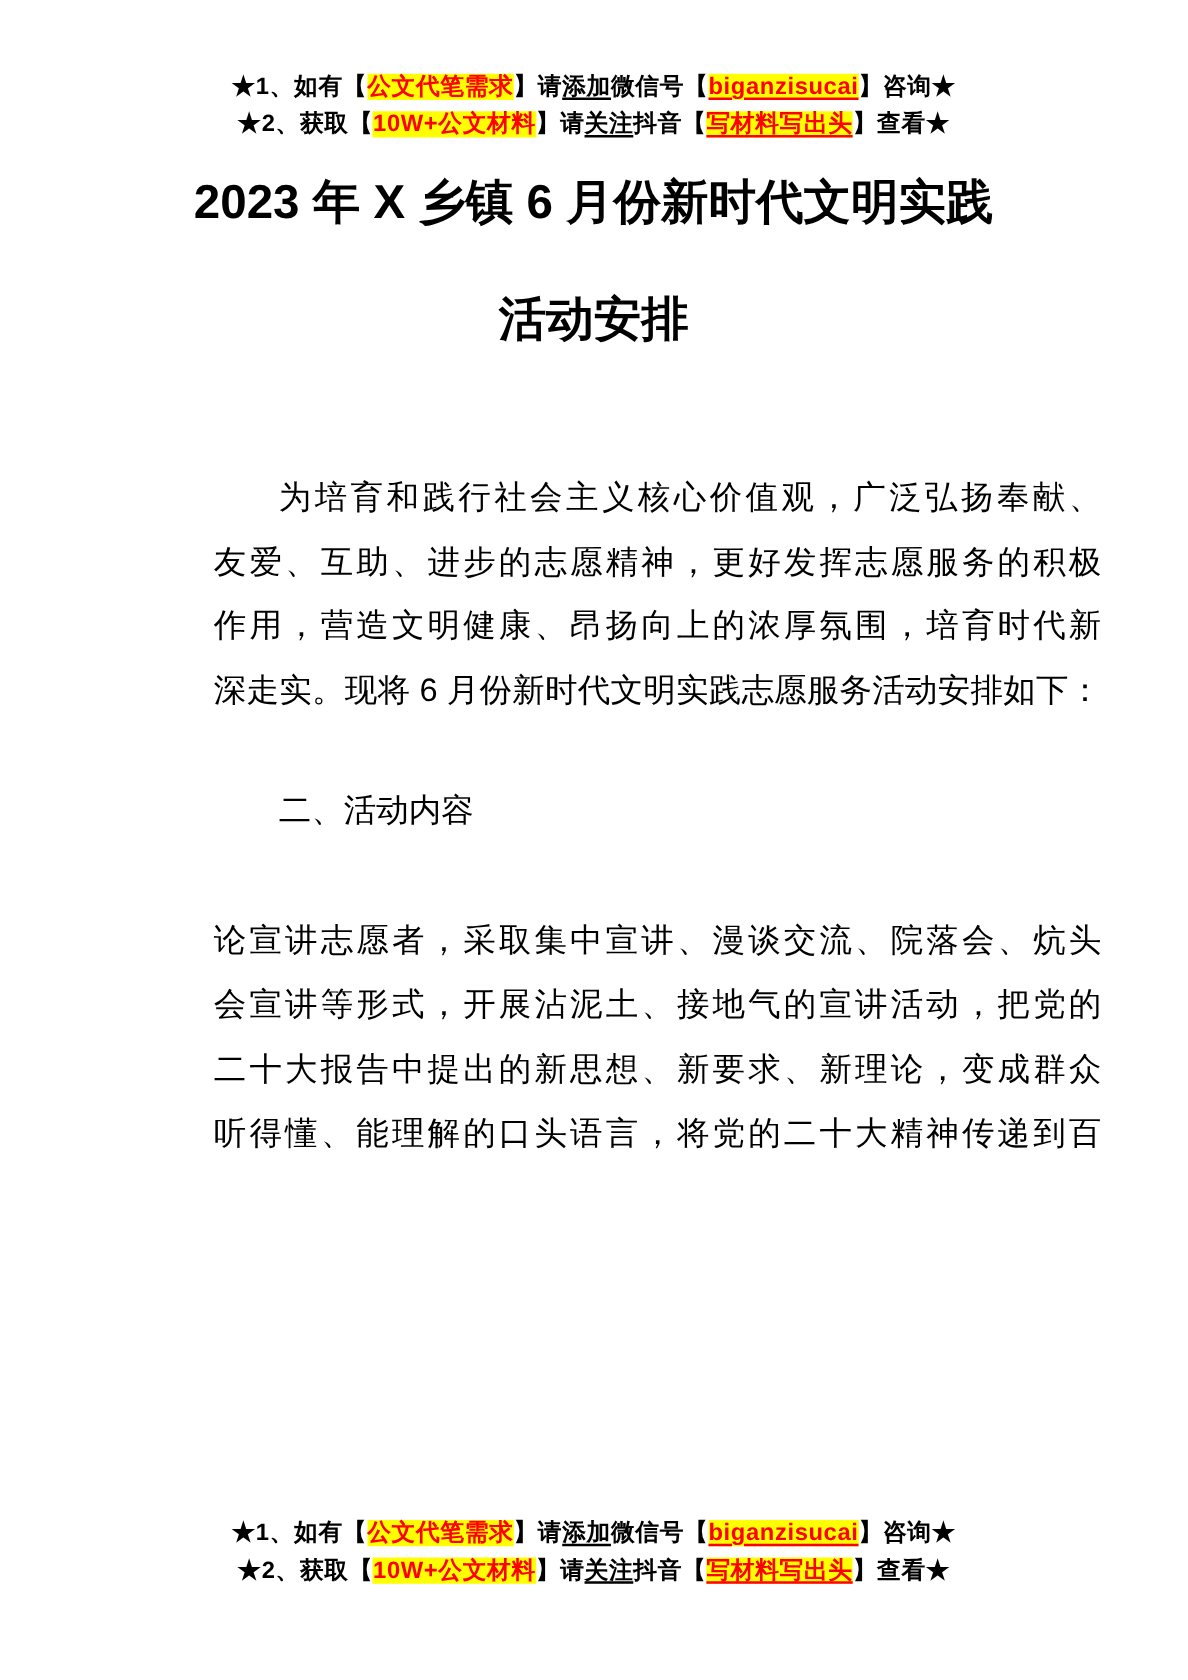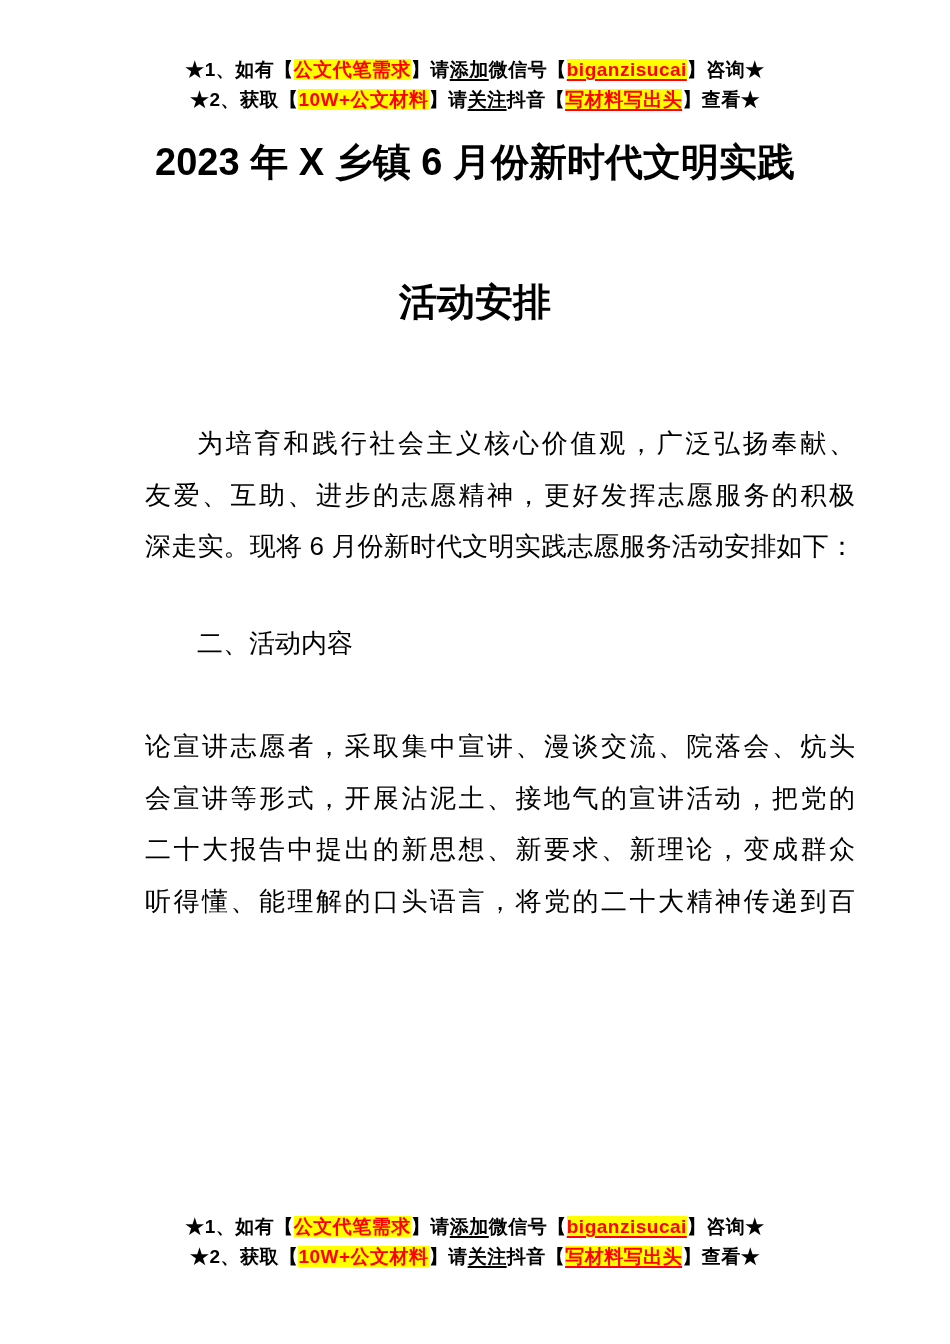--- a/index.html
+++ b/index.html
@@ -31,25 +31,25 @@
   
   .title {
     margin: 0;
     width: 100%;
     text-align: center;
     font-size: 38px;
     font-weight: bold;
     line-height: 48px;
   }
   .title-1 { margin-top: 23px; }
-  .title-2 { margin-top: 92px; }
+  .title-2 { margin-top: 46px; }
   
   .bodytext {
     position: relative;
-    margin-left: 86px;
+    margin-left: 112px;
     width: 710px;
     font-size: 26px;
     line-height: 51.5px;
     font-weight: normal;
   }
   .para { margin: 0; }
   .para-1 { margin-top: 92px; }
   .sec-1  { margin-top: 43px; }
   .sec-2  { margin-top: 45px; }
   .para-3 { margin-top: 52px; }
@@ -76,20 +76,21 @@
   </div>
 
   <h1 class="title title-1">2023 年 X 乡镇 6 月份新时代文明实践</h1>
   <h1 class="title title-2">活动安排</h1>
 
   <div class="bodytext">
 
     <div class="para para-1">
       <div class="jline indent">为培育和践行社会主义核心价值观，广泛弘扬奉献、</div>
       <div class="jline">友爱、互助、进步的志愿精神，更好发挥志愿服务的积极</div>
+      <div class="jline">作用，营造文明健康、昂扬向上的浓厚氛围，培育时代新</div>
       <div class="jline">深走实。现将 6 月份新时代文明实践志愿服务活动安排如下：</div>
     </div>
 
 
     <div class="secline sec-2">二、活动内容</div>
 
     <div class="para para-3">
       <div class="jline">论宣讲志愿者，采取集中宣讲、漫谈交流、院落会、炕头</div>
       <div class="jline">会宣讲等形式，开展沾泥土、接地气的宣讲活动，把党的</div>
       <div class="jline">二十大报告中提出的新思想、新要求、新理论，变成群众</div>

